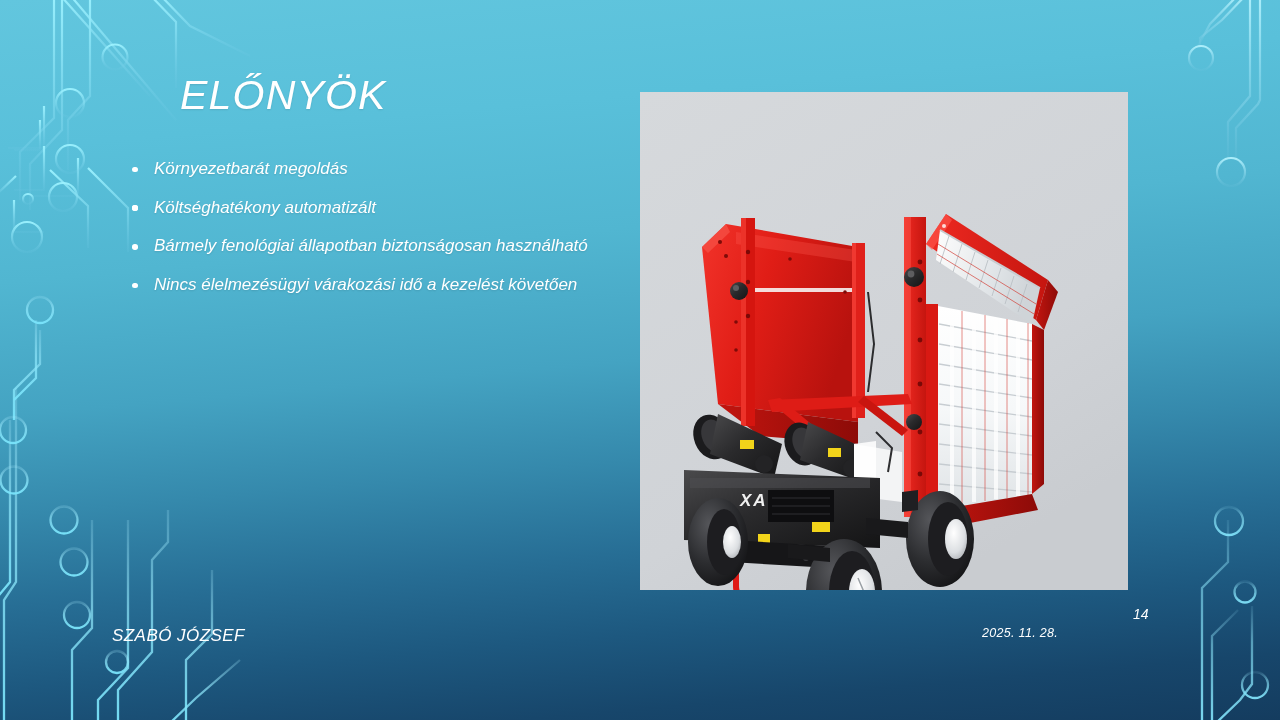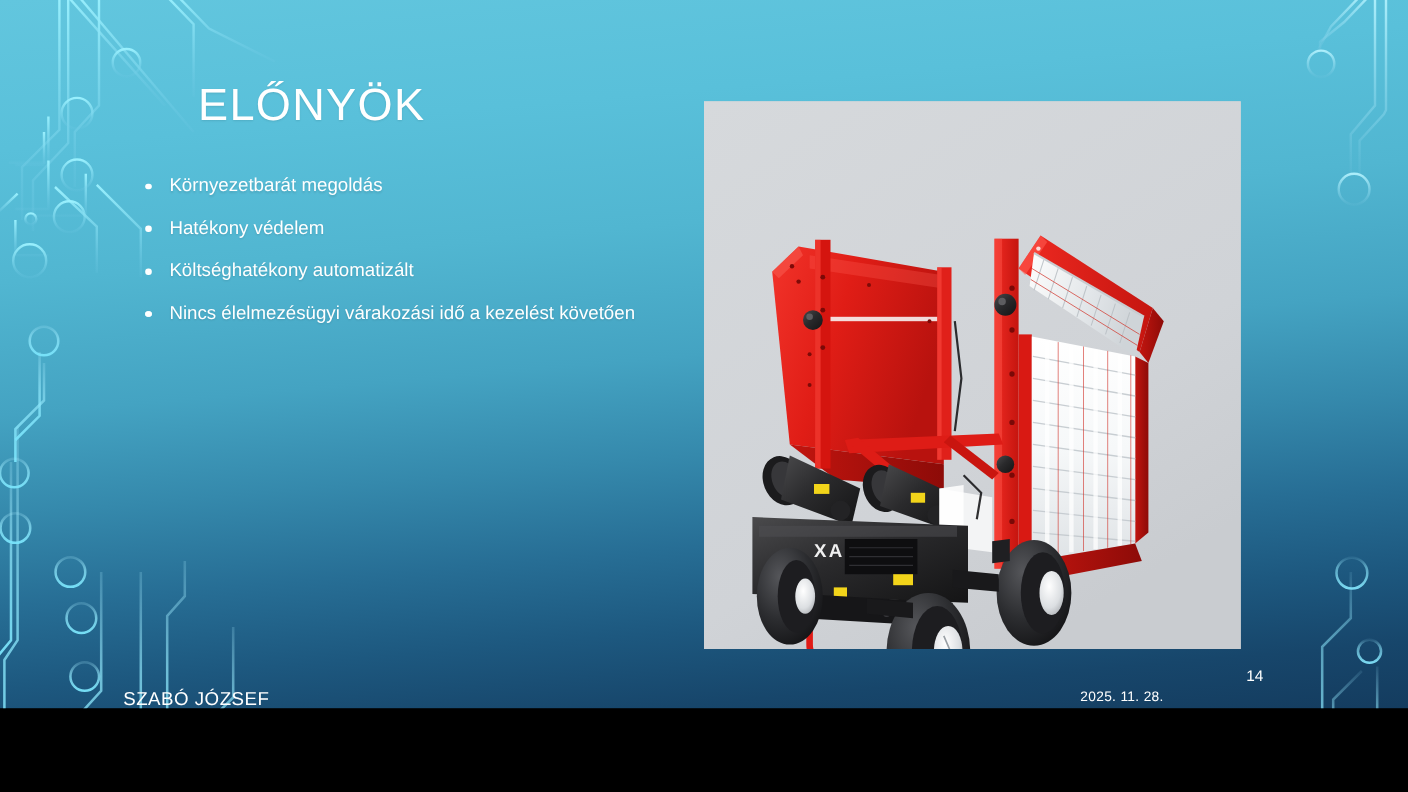--- a/index.html
+++ b/index.html
@@ -3,33 +3,34 @@
 <meta charset="utf-8">
 <style>
   html, body {
     margin: 0;
     padding: 0;
     background: #000;
   }
   .slide {
     position: relative;
     width: 1280px;
-    height: 644px;
+    height: 720px;
     overflow: hidden;
     font-family: "Liberation Sans", sans-serif;
     background: linear-gradient(175deg,
         #62c6de 0%,
         #59c0da 18%,
         #51b6d1 34%,
         #44a3c2 50%,
         #3589ac 62%,
         #276e95 73%,
         #1d587f 83%,
         #17466b 92%,
         #143c5f 100%);
+    font-style: italic;
   }
 
   
   .circuit {
     position: absolute;
     top: 0;
     left: 0;
     width: 1280px;
     height: 720px;
     pointer-events: none;
@@ -229,28 +230,28 @@
 
   <div class="title">ELŐNYÖK</div>
 
   <ul class="bullets">
     <li>
       <span class="dot"></span>
       <span>Környezetbarát megoldás</span>
     </li>
     <li>
       <span class="dot"></span>
-      <span>Hatékony védelem</span>
     </li>
     <li>
       <span class="dot"></span>
       <span>Költséghatékony automatizált</span>
     </li>
     <li>
       <span class="dot"></span>
+      <span>Bármely fenológiai állapotban biztonságosan használható</span>
     </li>
     <li>
       <span class="dot"></span>
       <span>Nincs élelmezésügyi várakozási idő a kezelést követően</span>
     </li>
   </ul>
 
   <div class="picture-frame">
     <svg width="488" height="498" viewBox="0 0 488 498" xmlns="http://www.w3.org/2000/svg">
       <defs>

